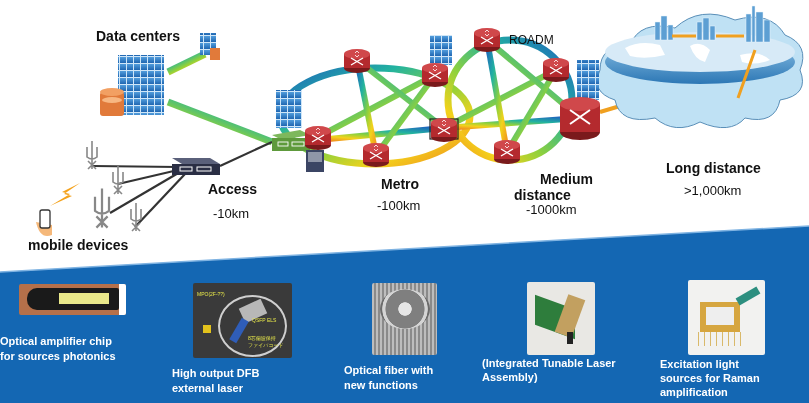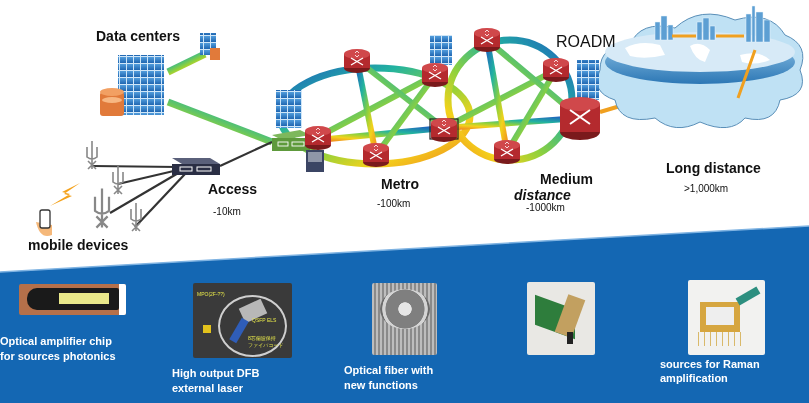--- a/index.html
+++ b/index.html
@@ -1,19 +1,19 @@
 <!DOCTYPE html>
 <html><head>
 <meta charset="utf-8">
 <style>
   html,body{margin:0;padding:0;background:#fff;}
   body{width:809px;height:403px;position:relative;overflow:hidden;font-family:"Liberation Sans",sans-serif;}
   .abs{position:absolute;}
   .lbl{position:absolute;font-weight:bold;color:#111;font-size:14px;white-space:nowrap;}
-  .sub{position:absolute;color:#111;font-size:10px;white-space:nowrap;}
+  .sub{position:absolute;color:#111;font-size:13px;white-space:nowrap;}
   #diagram{position:absolute;left:0;top:0;width:809px;height:403px;}
   .cap{position:absolute;color:#fff;font-weight:bold;font-size:11px;text-align:left;line-height:15px;}
   .photo{position:absolute;border-radius:2px;overflow:hidden;}
 </style>
 </head>
 <body>
 
 <svg id="diagram" viewBox="0 0 809 403">
   <defs>
     <linearGradient id="fg" x1="0" y1="0" x2="1" y2="1">
@@ -175,23 +175,23 @@
   </g>
 </svg>
 
 <div class="lbl" style="left:96px;top:28px;">Data centers</div>
 <div class="lbl" style="left:1px;top:237px;margin-left:27px;">mobile devices</div>
 <div class="lbl" style="left:208px;top:181px;">Access</div>
 <div class="sub" style="left:213px;top:206px;">-10km</div>
 <div class="lbl" style="left:381px;top:176px;text-align:right;">Metro</div>
 <div class="sub" style="left:377px;top:198px;">-100km</div>
 <div class="lbl" style="left:516px;top:171px;margin-left:24px;">Medium</div>
-<div class="lbl" style="left:514px;top:187px;font-style:italic;">distance</div>
+<div class="lbl" style="left:514px;top:187px;">distance</div>
 <div class="sub" style="left:526px;top:202px;">-1000km</div>
-<div class="sub" style="left:509px;top:33px;font-size:16px;margin-left:47px;">ROADM</div>
+<div class="sub" style="left:509px;top:33px;font-size:12px;">ROADM</div>
 <div class="lbl" style="left:666px;top:160px;">Long distance</div>
 <div class="sub" style="left:684px;top:183px;">&gt;1,000km</div>
 
 <div class="photo" style="left:19px;top:284px;width:107px;height:31px;background:#b5704a;">
   <div class="abs" style="left:8px;top:4px;width:92px;height:22px;background:#1a1a1a;border-radius:10px 2px 2px 10px;"></div>
   <div class="abs" style="left:40px;top:9px;width:50px;height:11px;background:#e9e88a;"></div>
   <div class="abs" style="left:100px;top:0;width:7px;height:31px;background:#fff;"></div>
 </div>
 <div class="photo" style="left:193px;top:283px;width:99px;height:75px;background:#3a3a3a;">
   <div class="abs" style="left:25px;top:12px;width:65px;height:58px;border:2px solid #cfcfcf;border-radius:50%;"></div>
@@ -224,17 +224,20 @@
 </div>
 <div class="cap" style="left:172px;top:366px;width:140px;">
   <div>High output DFB</div>
     <div>external laser</div>
 </div>
 <div class="cap" style="left:344px;top:363px;width:122px;">
   <div>Optical fiber with</div>
     <div>new functions</div>
 </div>
 <div class="cap" style="left:482px;top:356px;width:160px;line-height:14px;">
+    <div>(Integrated Tunable Laser</div>
+    <div>Assembly)</div>
 </div>
 <div class="cap" style="left:660px;top:357px;width:132px;line-height:14px;">
+  <div>Excitation light</div>
     <div>sources for Raman</div>
     <div>amplification</div>
 </div>
 
 </body></html>

